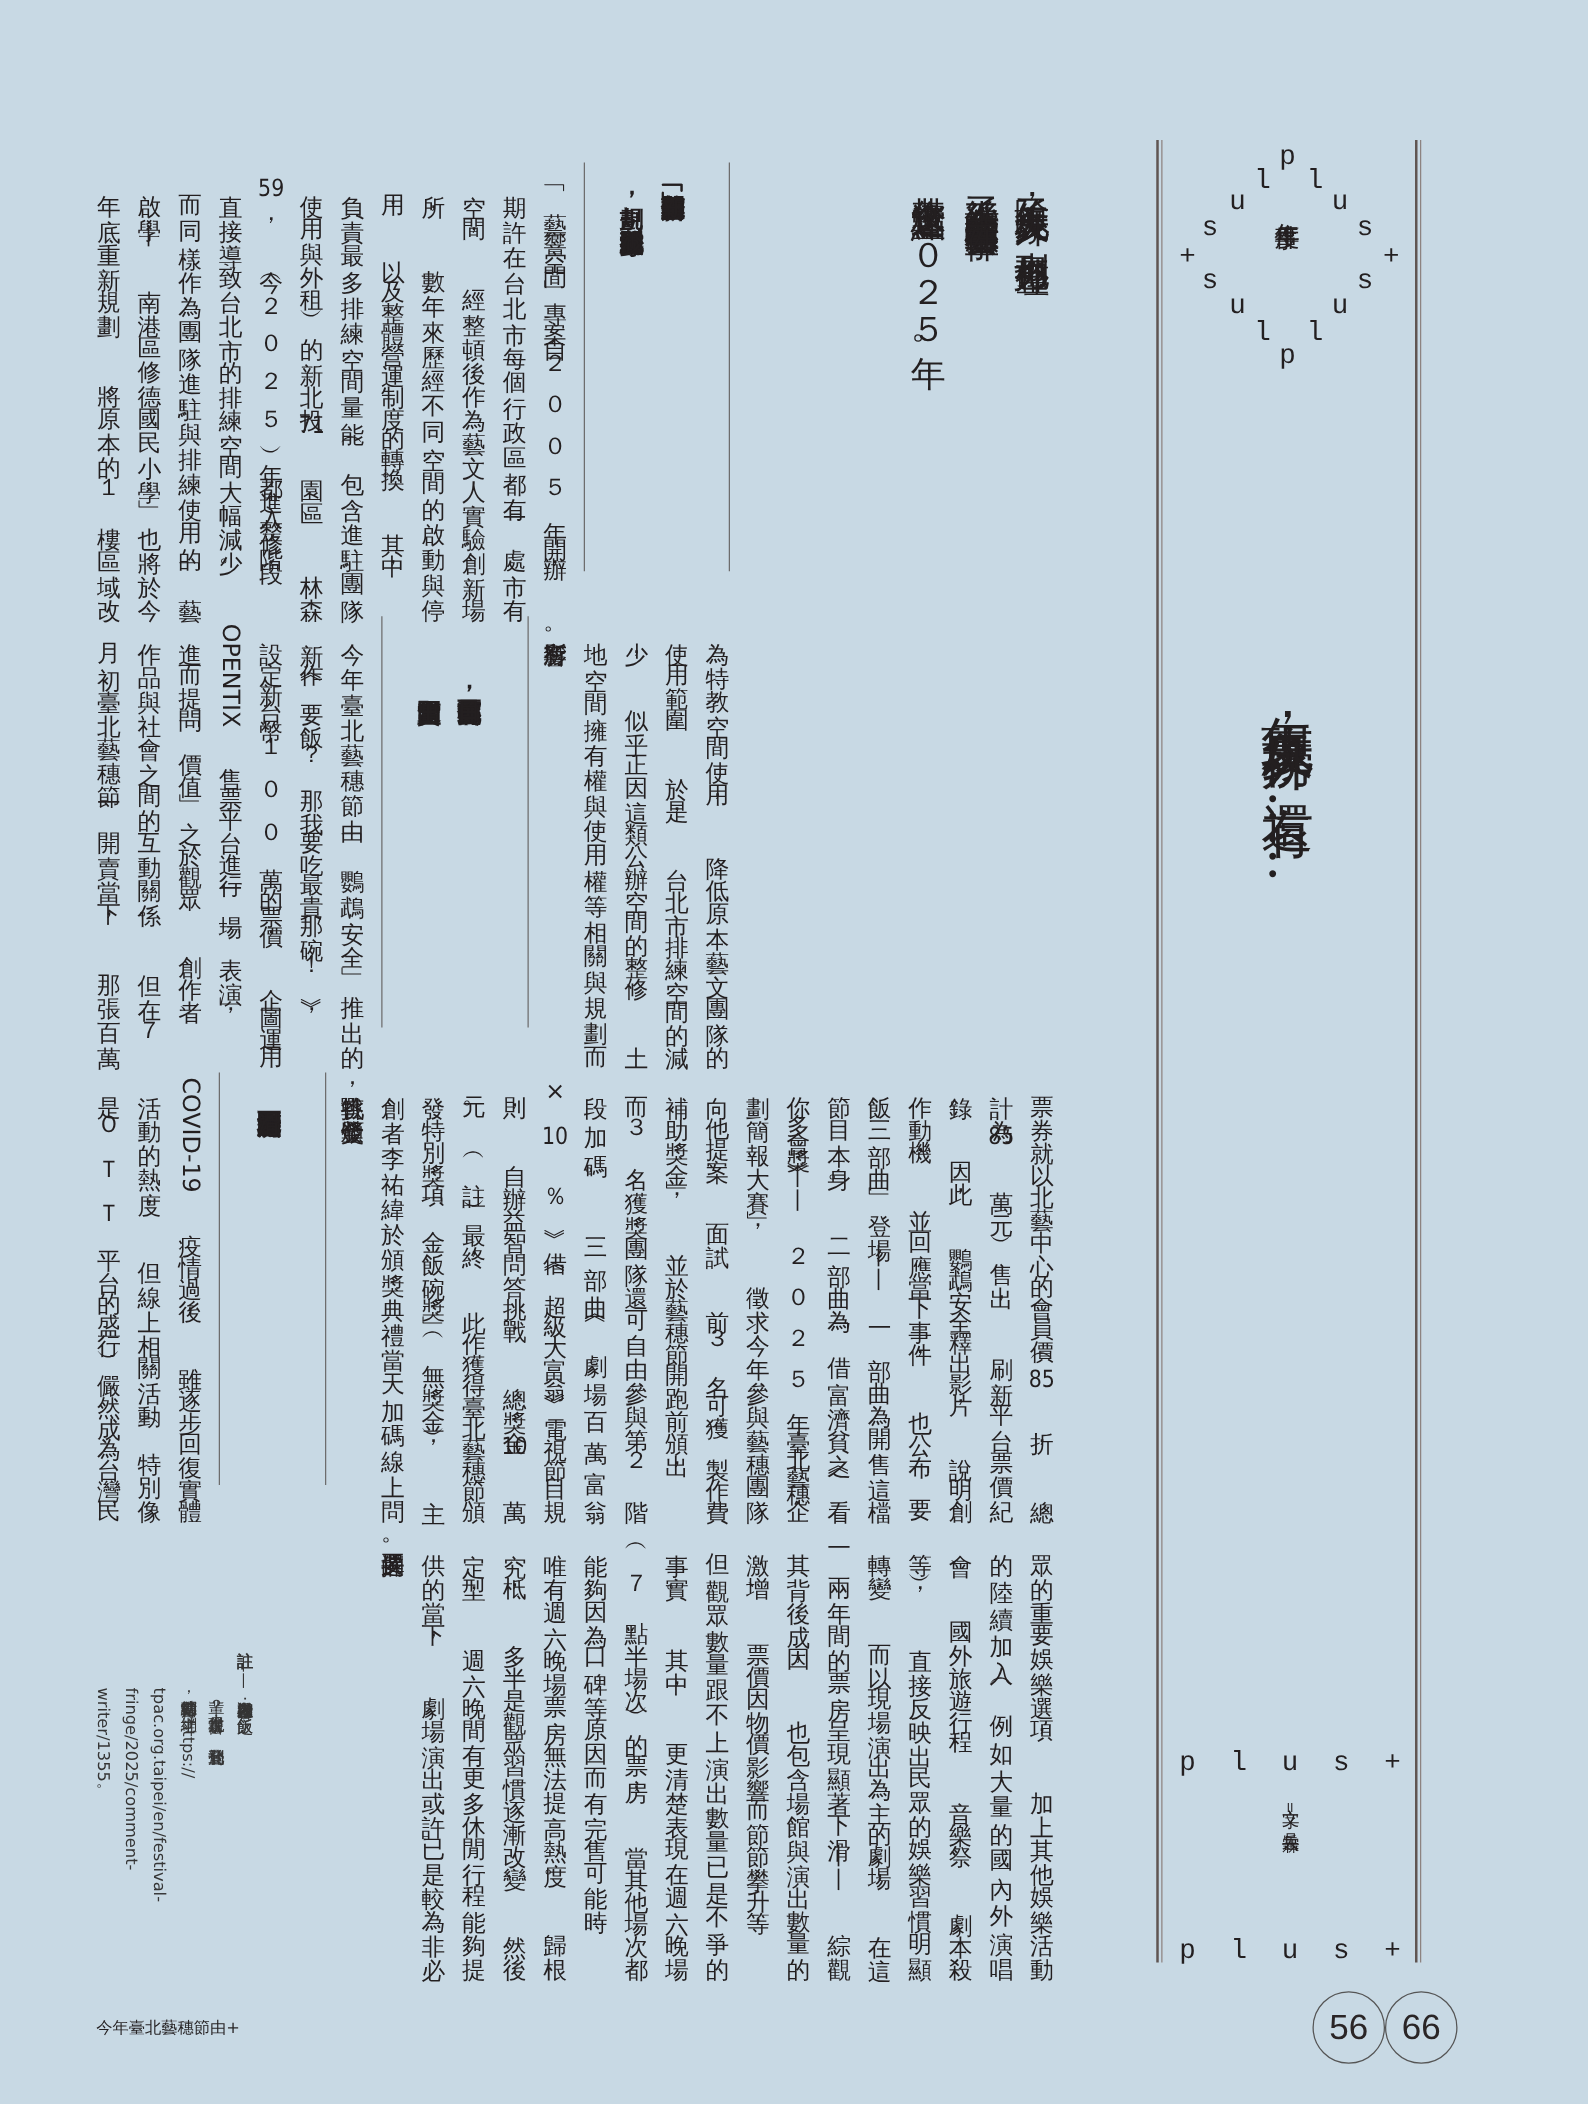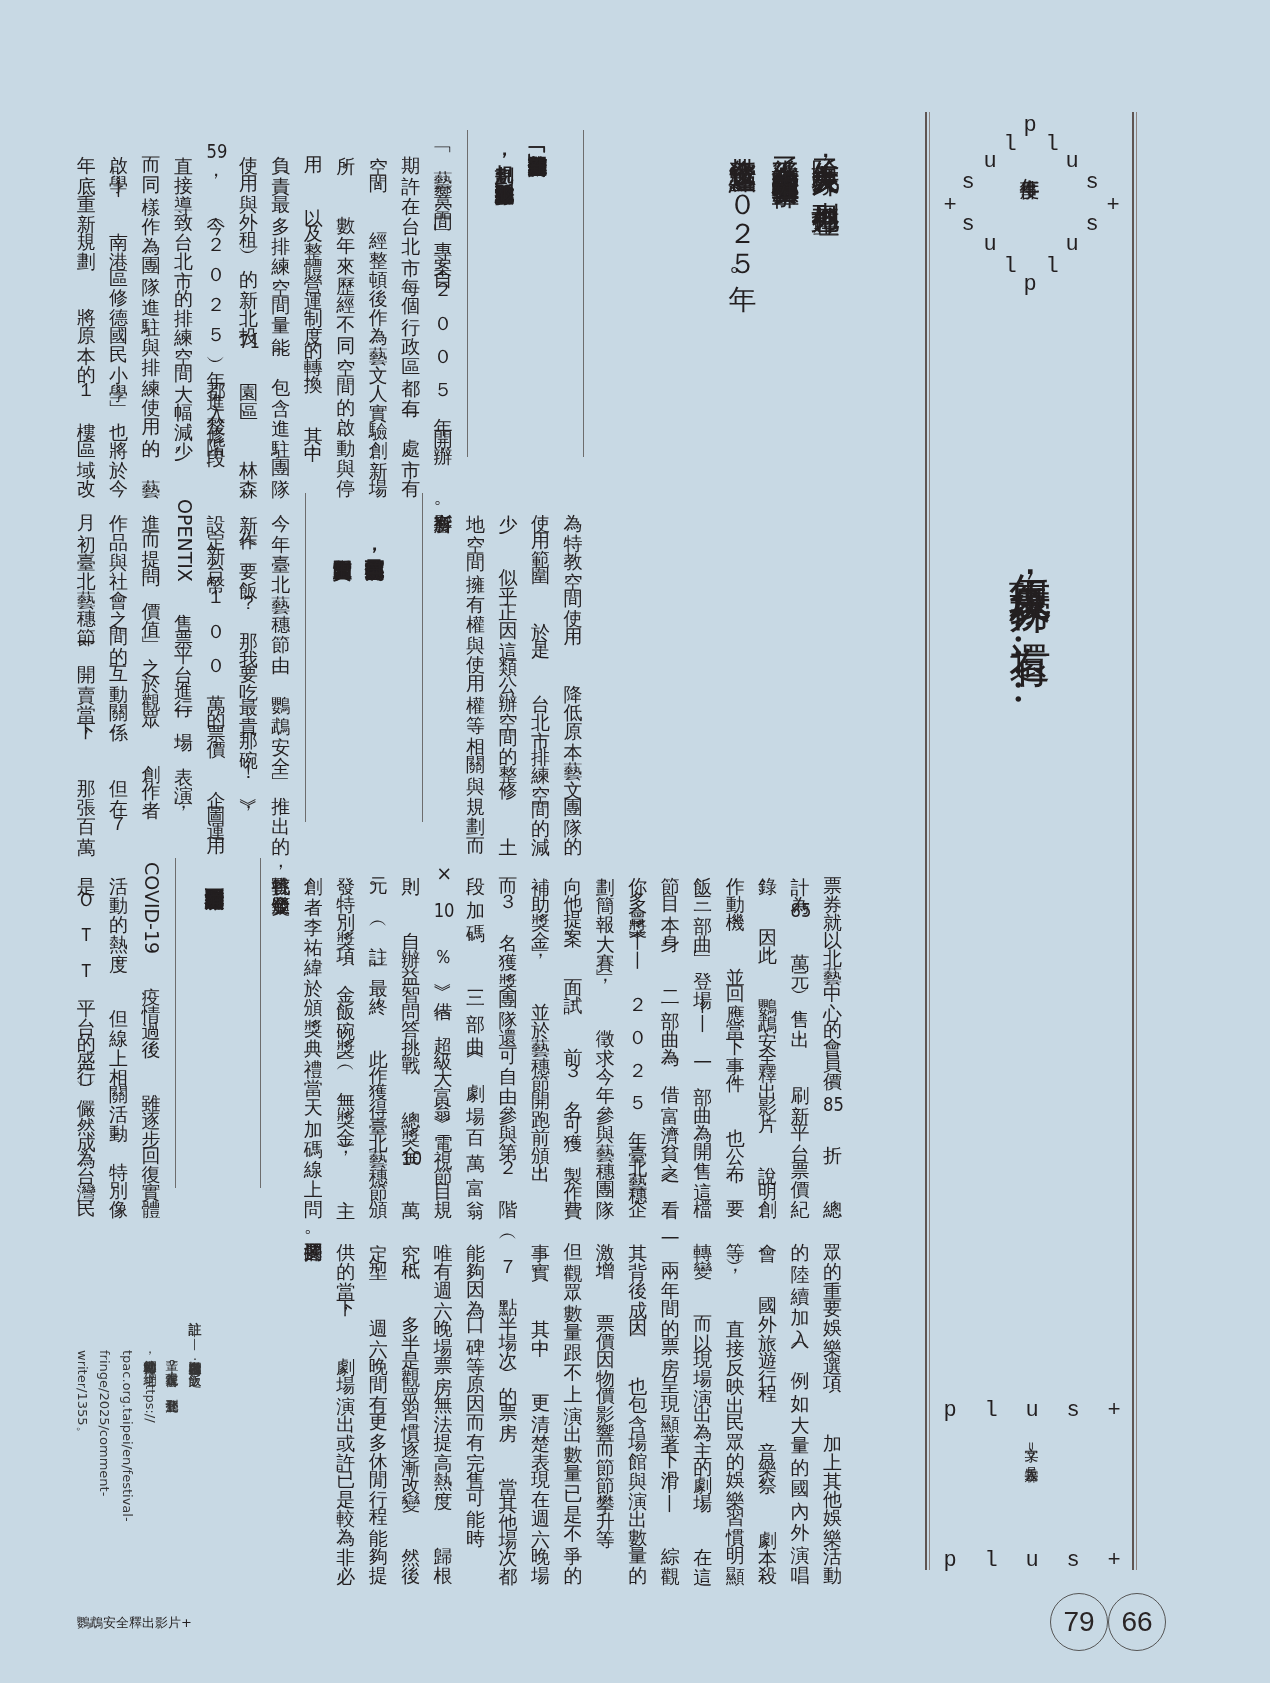--- a/index.html
+++ b/index.html
@@ -270,15 +270,15 @@
 <div>
   <div class="nv" style="left:188.5px;top:1311px;font-weight:bold">註</div>
   <div class="nv" style="left:188.5px;top:1325px">——以上內容參考楊智翔：〈飯飯之</div>
   <div class="nv" style="left:165.5px;top:1350px">輩？現在是富翁！〉，刊登於臺北</div>
   <div class="nv" style="left:143.5px;top:1350px">藝穗節官方網站，網址：https://</div>
   <div class="nv" style="left:120.5px;top:1350px">tpac.org.taipei/en/festival-</div>
   <div class="nv" style="left:97.5px;top:1350px">fringe/2025/comment-</div>
   <div class="nv" style="left:75.5px;top:1350px">writer/1355。</div>
 </div>
 
-<div class="footer">鸚鵡安全釋出影片+</div>
-<div class="pgnum" style="left:1050px">79</div>
+<div class="footer">今年臺北藝穗節由+</div>
+<div class="pgnum" style="left:1050px">56</div>
 <div class="pgnum" style="left:1108px">66</div>
 
 </body></html>

